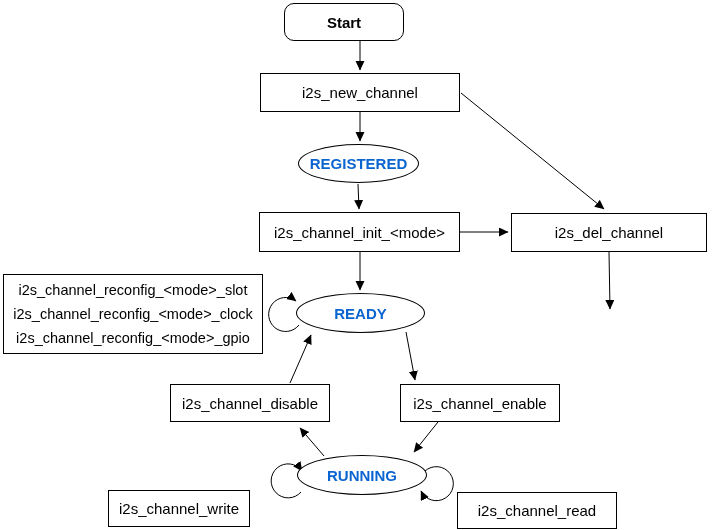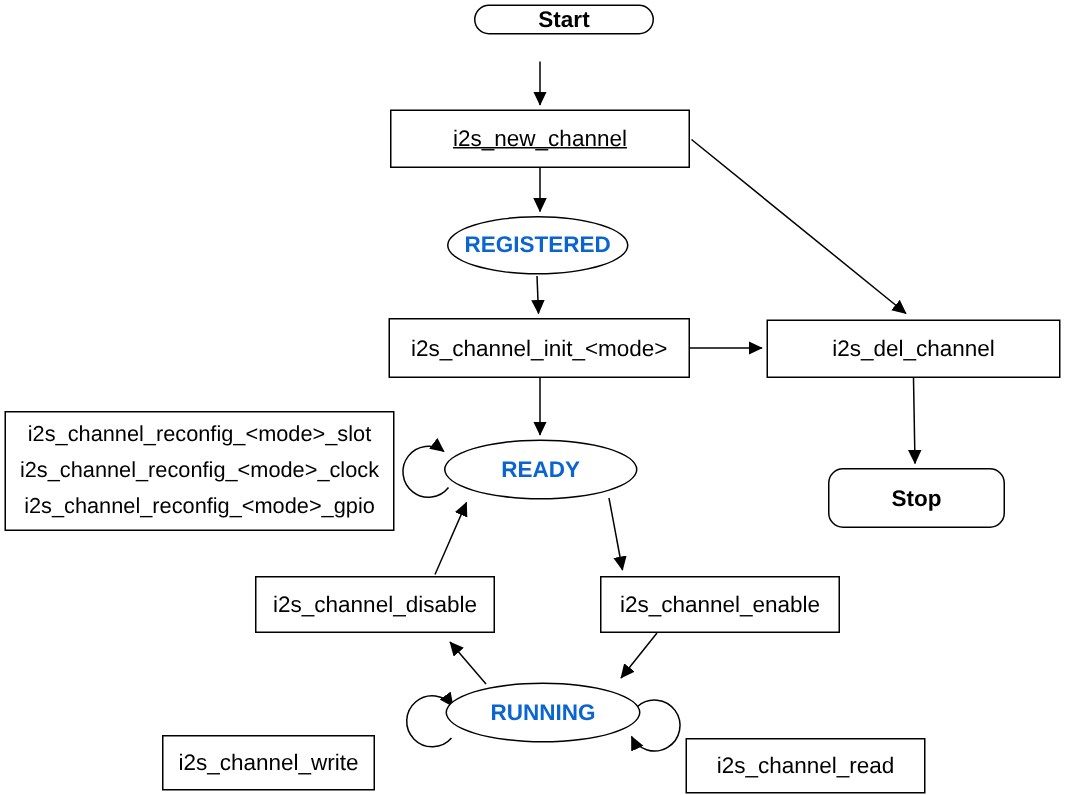--- a/index.html
+++ b/index.html
@@ -68,43 +68,40 @@
       <path d="M299 325 A17 17 0 1 1 296 301" marker-end="url(#arrow)"></path>
       <path d="M290 383 L311 335" marker-end="url(#arrow)"></path>
       <path d="M406 332 L415 380" marker-end="url(#arrow)"></path>
       <path d="M438 422 L414 452" marker-end="url(#arrow)"></path>
       <path d="M324 456 L300 428" marker-end="url(#arrow)"></path>
       <path d="M301 492 A17 17 0 1 1 302 471" marker-end="url(#arrow)"></path>
       <path d="M425 471 A17 17 0 1 1 421 491" marker-end="url(#arrow)"></path>
     </g>
   </svg>
 
-  <div class="node terminal" style="left:316px; top:3px; width:120px; height:20px;">
+  <div class="node terminal" style="left:284px; top:3px; width:120px; height:38px;">
     <span>Start</span>
   </div>
 
-  <div class="node" style="left:260px; top:73px; width:200px; height:39px;text-decoration:underline;">
+  <div class="node" style="left:260px; top:73px; width:200px; height:39px;">
     <span>i2s_new_channel</span>
   </div>
 
   <div class="node state" style="left:298px; top:144px; width:121px; height:39px;">
     <span>REGISTERED</span>
   </div>
 
   <div class="node" style="left:259px; top:212px; width:201px; height:40px;">
     <span>i2s_channel_init_&lt;mode&gt;</span>
   </div>
 
   <div class="node" style="left:511px; top:213px; width:196px; height:39px;">
     <span>i2s_del_channel</span>
   </div>
 
-  <div class="node terminal" style="left:552px; top:312px; width:118px; height:40px;">
-    <span>Stop</span>
-  </div>
 
   <div class="node state" style="left:296px; top:293px; width:129px; height:40px;">
     <span>READY</span>
   </div>
 
   <div class="node multiline" style="left:3px; top:274px; width:260px; height:80px;">
     <span>i2s_channel_reconfig_&lt;mode&gt;_slot</span>
     <span>i2s_channel_reconfig_&lt;mode&gt;_clock</span>
     <span>i2s_channel_reconfig_&lt;mode&gt;_gpio</span>
   </div>

